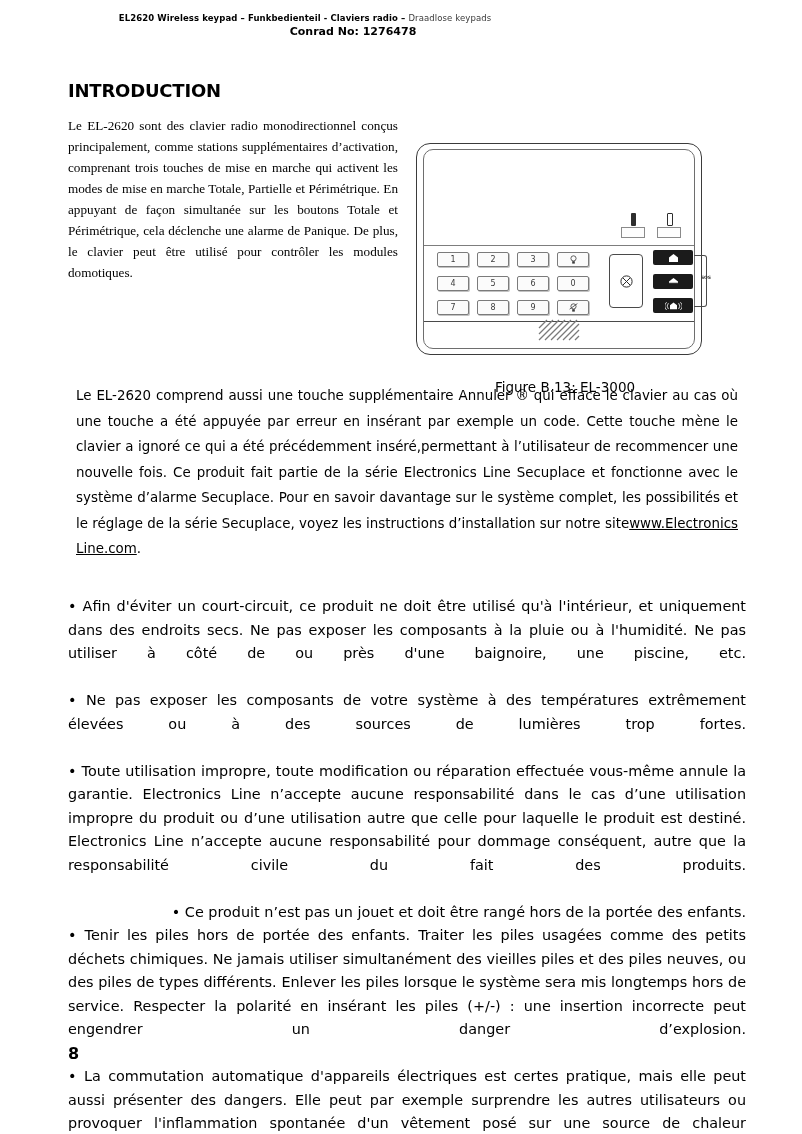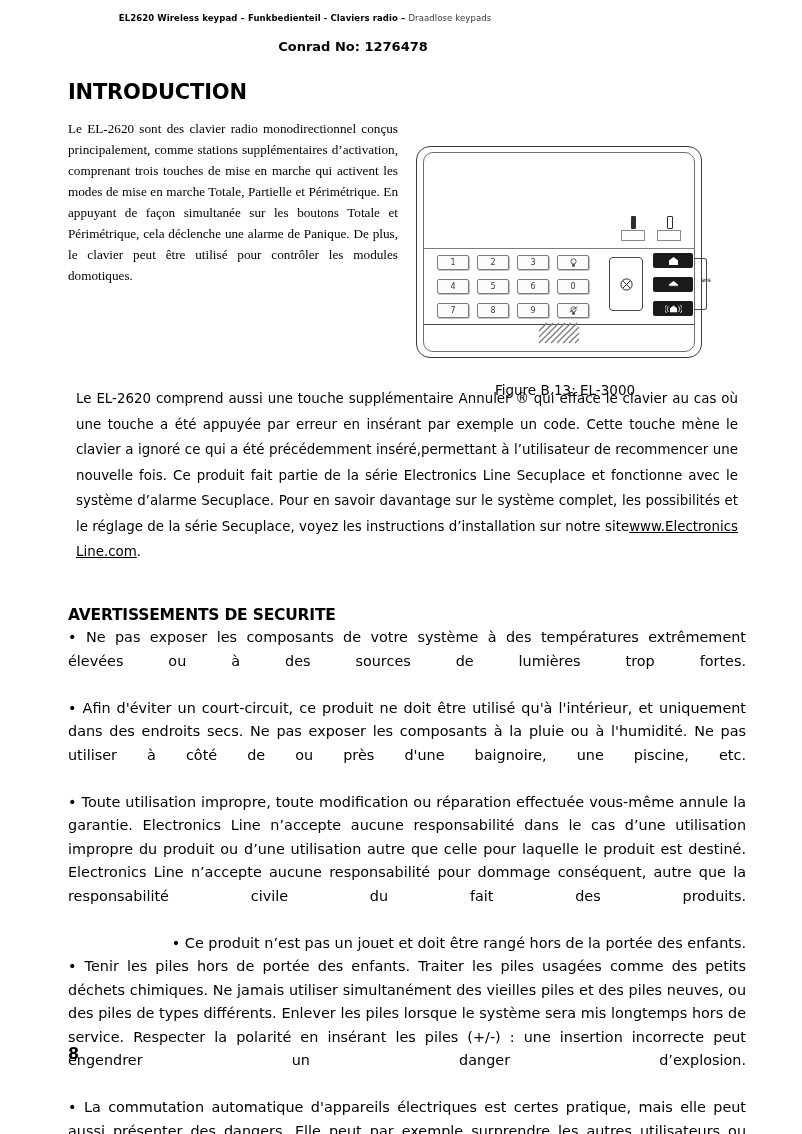--- a/index.html
+++ b/index.html
@@ -31,37 +31,37 @@
     font-weight: bold;
     letter-spacing: 0.1px;
     line-height: 12px;
     white-space: nowrap;
   }
   .header-line1 .light {
     font-weight: normal;
     color: #3a3a3a;
   }
   .header-line2 {
-    font-size: 13px;
+    font-size: 11px;
     font-weight: bold;
     line-height: 12px;
-    margin-top: 17px;
+    margin-top: 2px;
     padding-left: 96px;
   }
 
   
   .content {
     position: absolute;
     left: 68px;
     top: 80px;
     width: 678px;
   }
 
   h1.section-title {
-    font-size: 21px;
+    font-size: 18px;
     font-weight: bold;
     margin: 0 0 14px 0;
     letter-spacing: -0.2px;
   }
 
   
   .intro-row {
     position: relative;
     min-height: 250px;
   }
@@ -393,24 +393,23 @@
           </svg>
         </div>
       </div>
 
       <div class="figure-caption">Figure B.13: EL-3000</div>
     </div>
   </div>
 
   <p class="body-para para-after-figure"><span>Le EL-2620 comprend aussi une touche supplémentaire Annuler ® qui efface le clavier au cas où une touche a été appuyée par erreur en insérant par exemple un code. Cette touche mène le clavier a ignoré ce qui a été précédemment inséré,permettant à l’utilisateur de recommencer une nouvelle fois. Ce produit fait partie de la série Electronics Line Secuplace et fonctionne avec le système d’alarme Secuplace. Pour en savoir davantage sur le système complet, les possibilités et le réglage de la série Secuplace, voyez les instructions d’installation sur notre site</span><span class="link">www.Electronics Line.com</span><span>.</span></p>
 
-  <h2 class="warn-title">AVERTISSEMENTS DE SECURITE</h2>
-
+
+  <p class="warn-item">• Afin d'éviter un court-circuit, ce produit ne doit être utilisé qu'à l'intérieur, et uniquement dans des endroits secs. Ne pas exposer les composants à la pluie ou à l'humidité. Ne pas utiliser à côté de ou près d'une baignoire, une piscine, etc.</p>
   <p class="warn-item">• Ne pas exposer les composants de votre système à des températures extrêmement élevées ou à des sources de lumières trop fortes.</p>
-  <p class="warn-item">• Afin d'éviter un court-circuit, ce produit ne doit être utilisé qu'à l'intérieur, et uniquement dans des endroits secs. Ne pas exposer les composants à la pluie ou à l'humidité. Ne pas utiliser à côté de ou près d'une baignoire, une piscine, etc.</p>
   <p class="warn-item">• Toute utilisation impropre, toute modification ou réparation effectuée vous-même annule la garantie. Electronics Line n’accepte aucune responsabilité dans le cas d’une utilisation impropre du produit ou d’une utilisation autre que celle pour laquelle le  produit est destiné. Electronics Line n’accepte aucune responsabilité pour dommage conséquent, autre que la responsabilité civile du fait des produits.</p>
   <p class="warn-item nojust">• Ce produit n’est pas un jouet et doit être rangé hors de la portée des enfants.</p>
   <p class="warn-item">• Tenir les piles hors de portée des enfants. Traiter les piles usagées comme des petits déchets chimiques. Ne jamais utiliser simultanément des vieilles piles et des piles neuves, ou des piles de types différents. Enlever les piles lorsque le système sera mis longtemps hors de service. Respecter la polarité en insérant les piles (+/-) : une insertion incorrecte peut engendrer un danger d’explosion.</p>
   <p class="warn-item">• La commutation automatique d'appareils électriques est certes pratique, mais elle peut aussi présenter des dangers. Elle peut par exemple surprendre les autres utilisateurs ou provoquer l'inflammation spontanée d'un vêtement posé sur une source de chaleur électrique. Faites-y  toujours attention et prenez suffisamment de mesures de sécurité pour prévenir toute situation indésirable ou dangereuse.</p>
 
 </div>
 
 <div class="page-number">8</div>
 
 </body></html>

